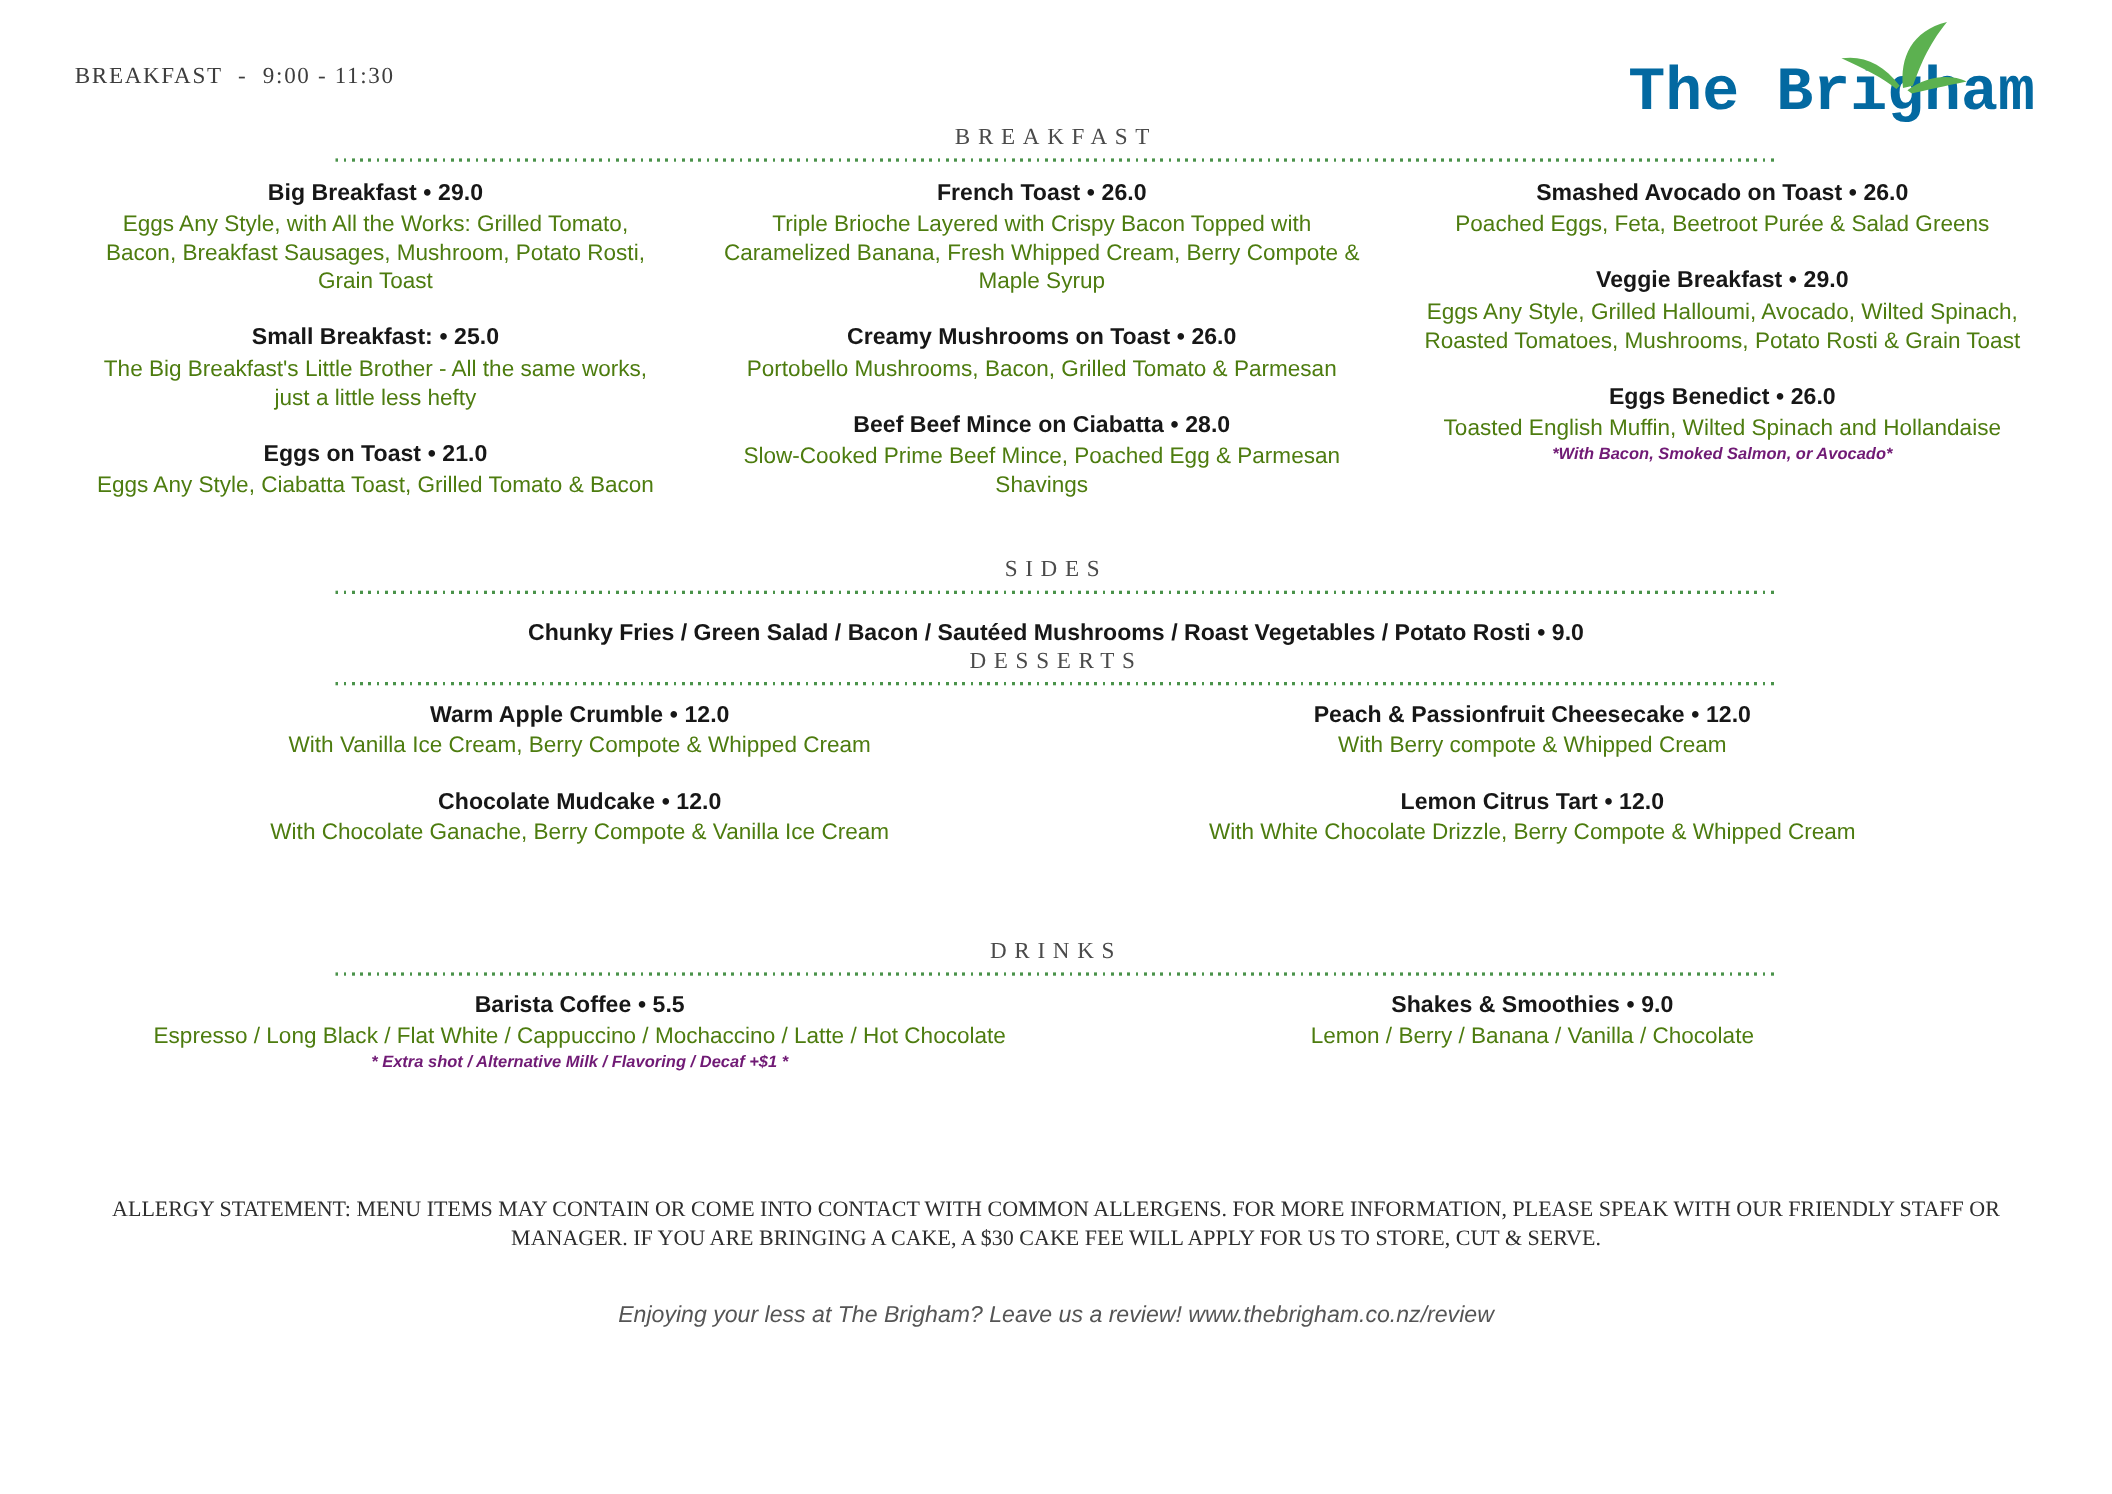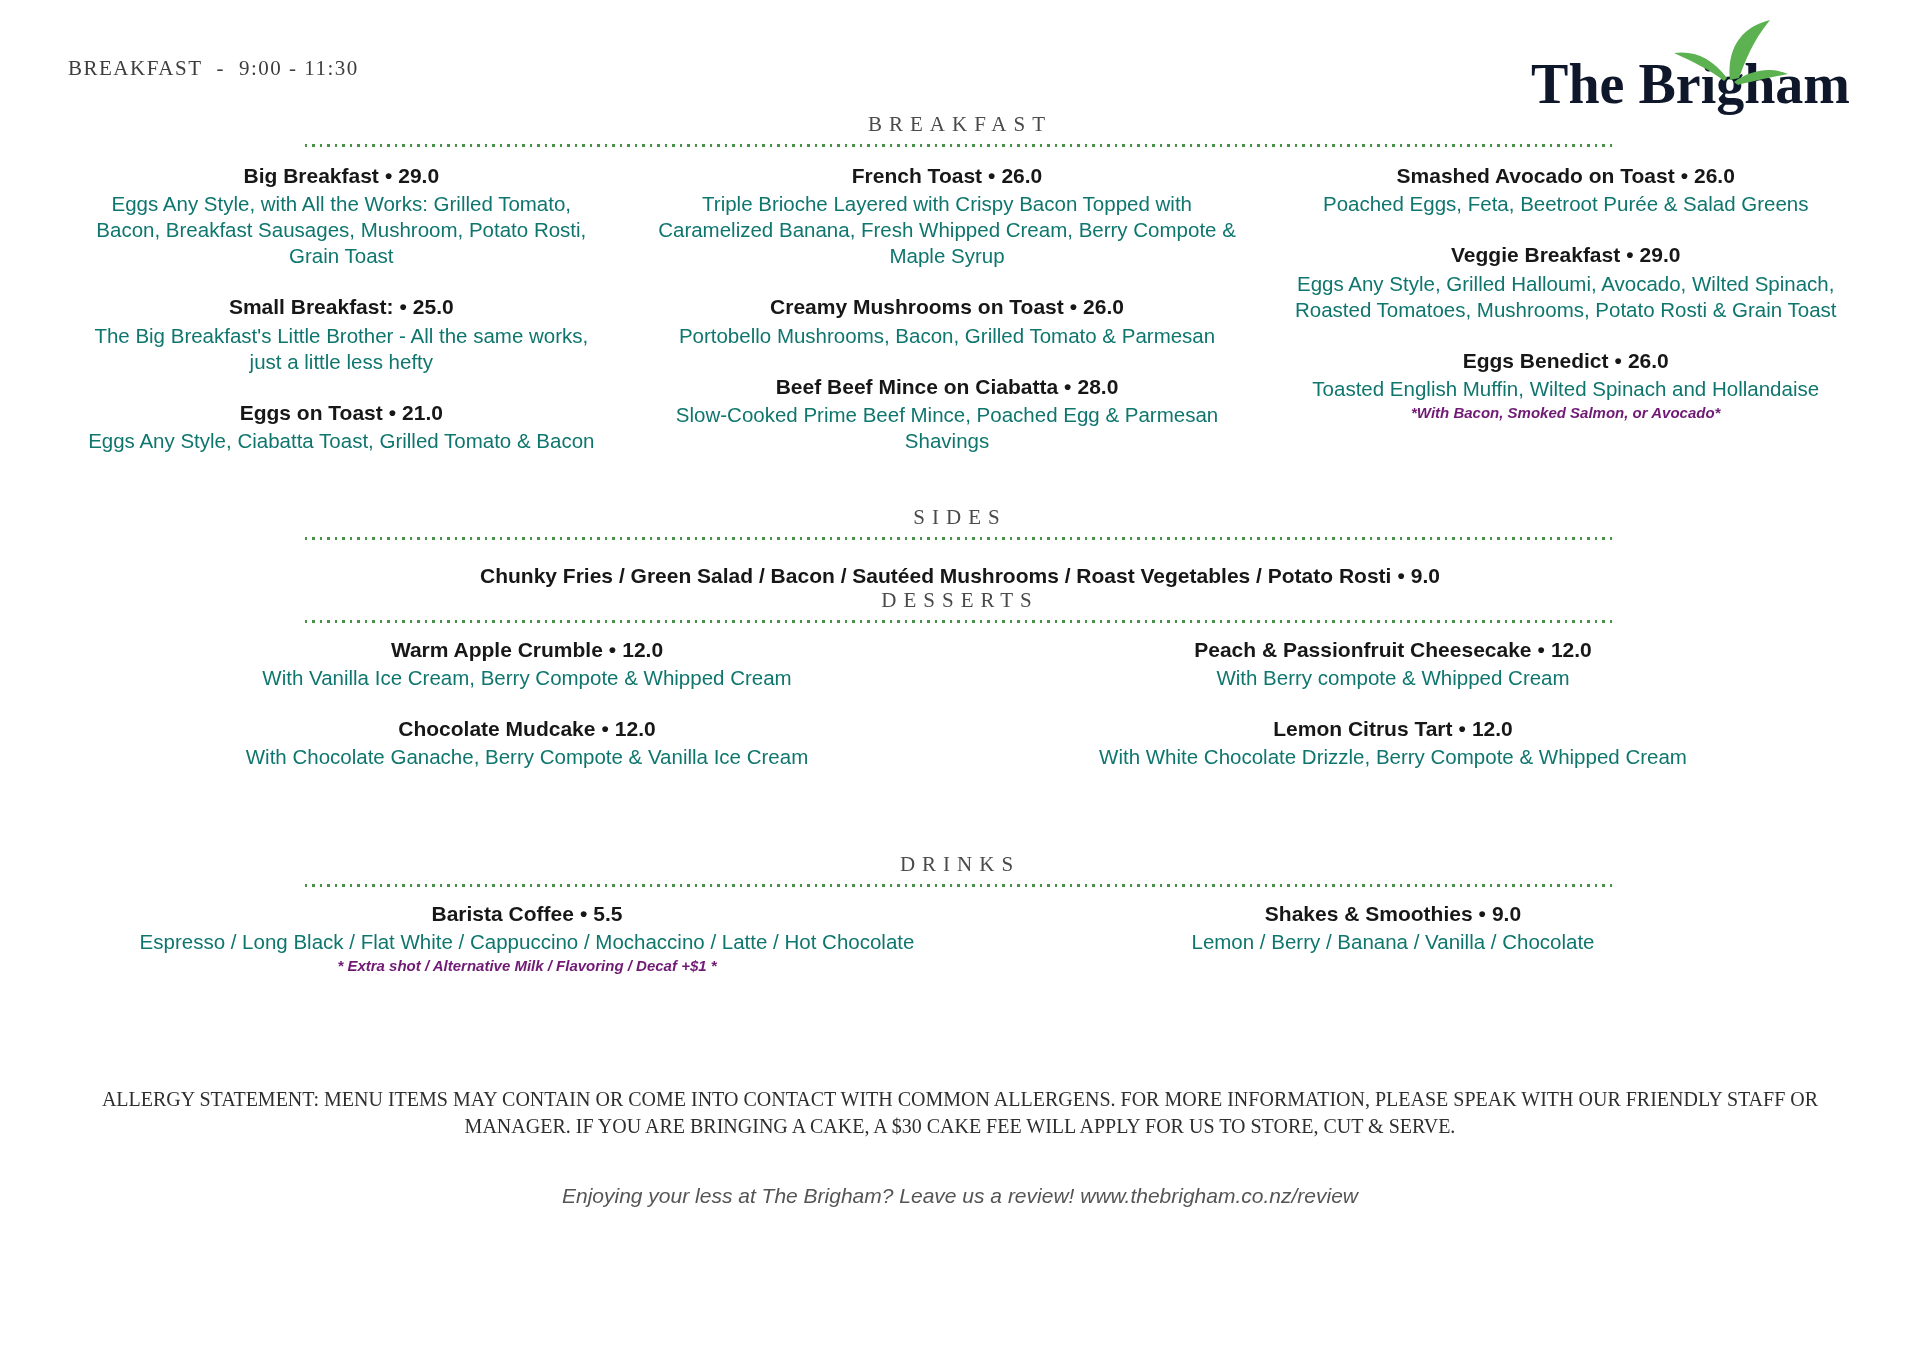--- a/index.html
+++ b/index.html
@@ -18,22 +18,22 @@
     padding: 30px 64px 0 68px; height: 104px; gap: 14px;
   }
   .top-label {
     font-family: "Liberation Serif", serif;
     font-size: 21px; letter-spacing: 1.5px; color: #3d3d3d;
     padding-top: 26px; white-space: nowrap;
   }
   .top-label .sep-dash { padding: 0 14px; }
   .logo {
     position: relative;
-    font-family: Liberation Serif, serif; font-weight: bold;
-    font-size: 56px; line-height: 1; color: #0f172a;
+    font-family: Liberation Mono, monospace; font-weight: bold;
+    font-size: 56px; line-height: 1; color: #0369a1;
     padding-top: 26px; padding-right: 6px; margin-left: 33px;
   }
   .logo .leaves {
     position: absolute; top: -16px; right: 52px; width: 150px; height: 72px;
   }
 
   
   .section-head {
     text-align: center;
     font-family: "Liberation Serif", serif;
@@ -49,21 +49,21 @@
     display: grid; grid-template-columns: 1fr 1.12fr 1.05fr;
     column-gap: 56px; padding: 0 82px; margin-top: 16px;
   }
   .grid2 {
     display: grid; grid-template-columns: 1fr 1fr;
     column-gap: 88px; padding: 0 138px; margin-top: 14px;
   }
   .item { text-align: center; margin-bottom: 25px; }
   .item-title { font-weight: bold; font-size: 21px; color: #171717; line-height: 1.25; }
   .item-title .sep { padding: 0 6px; }
-  .item-desc { font-size: 20.5px; color: #0f766e; line-height: 1.27; margin-top: 2px; }
+  .item-desc { font-size: 20.5px; color: #4d7c0f; line-height: 1.27; margin-top: 2px; }
   .item-note { font-size: 15px; font-weight: bold; font-style: italic; color: #701a75; line-height: 1.27; margin-top: 1px; }
 
   .sides-line {
     text-align: center; font-weight: bold; font-size: 21px; color: #171717;
     margin-top: 24px;
   }
   .sides-line .sep { padding: 0 6px; }
 
   .mt-breakfast { margin-top: 8px; }
   .mt-sides    { margin-top: 26px; }

